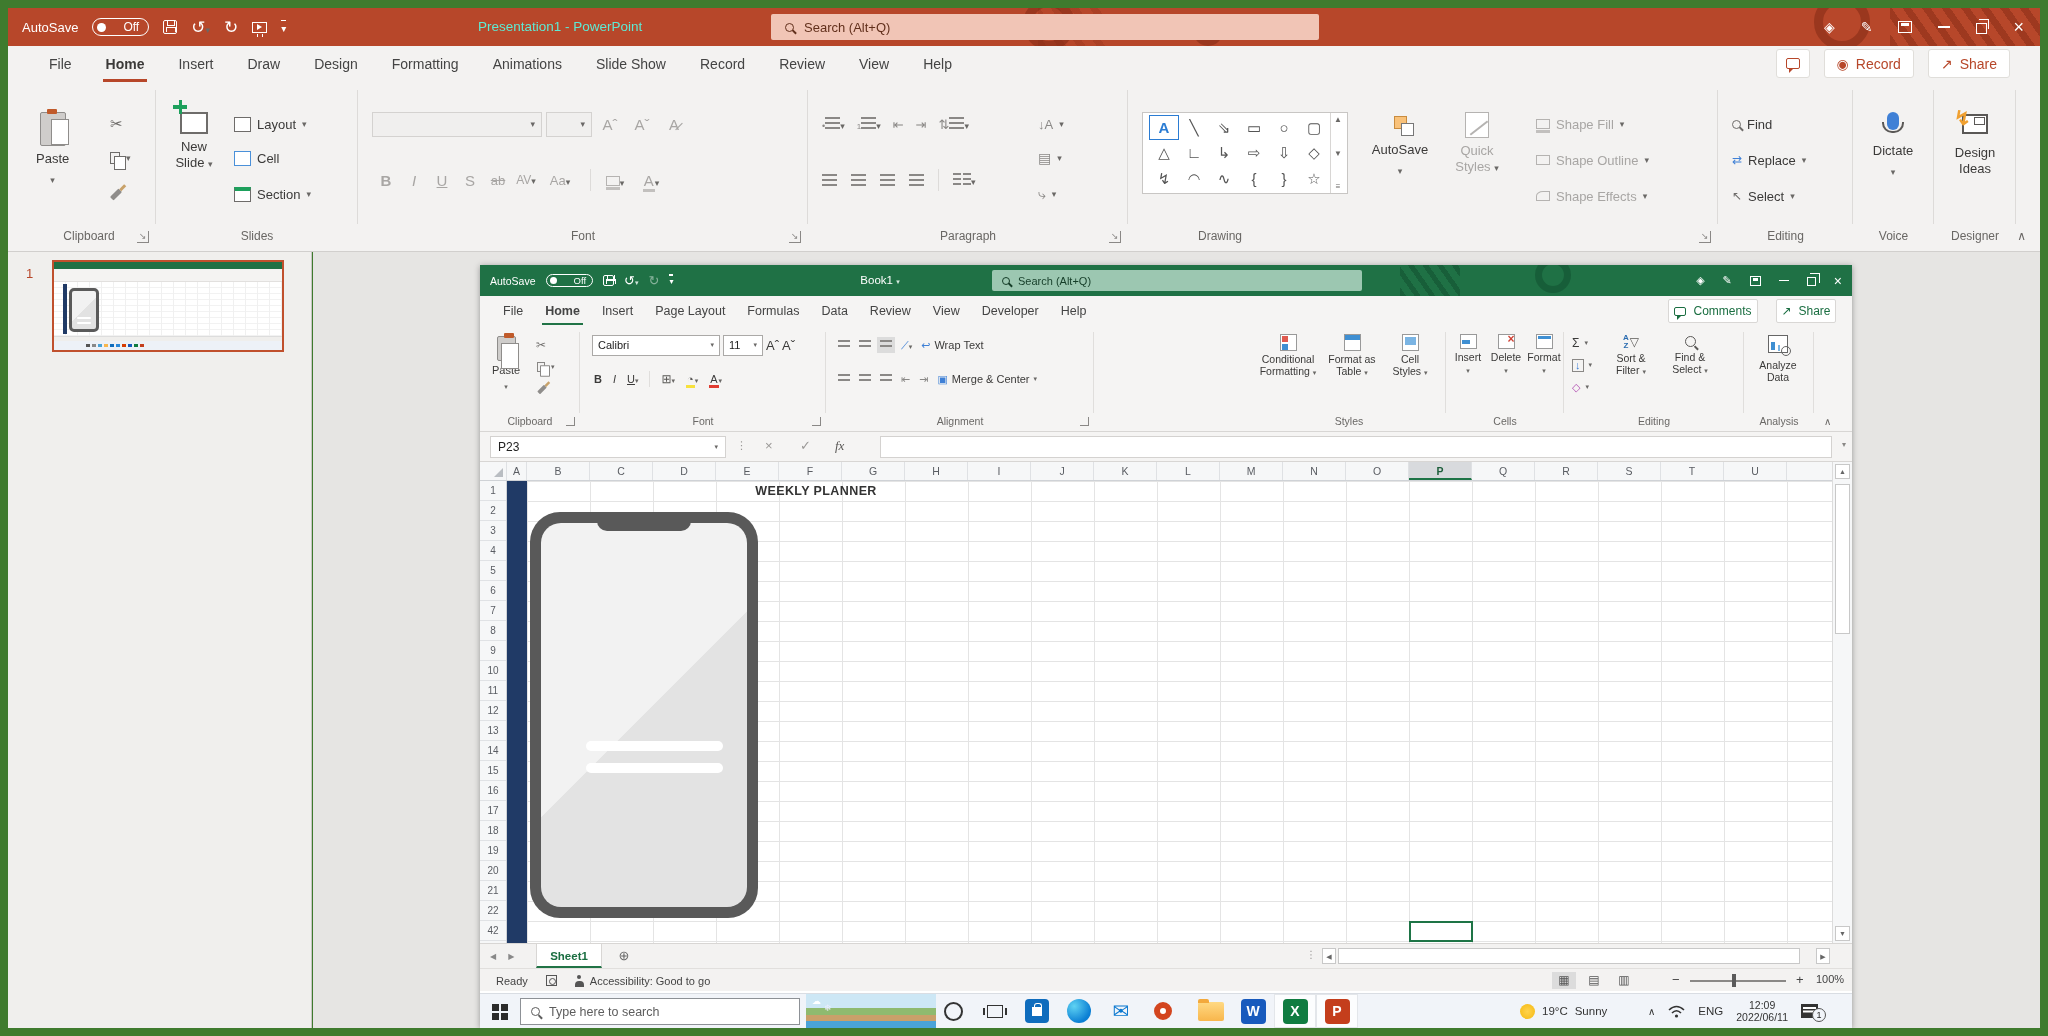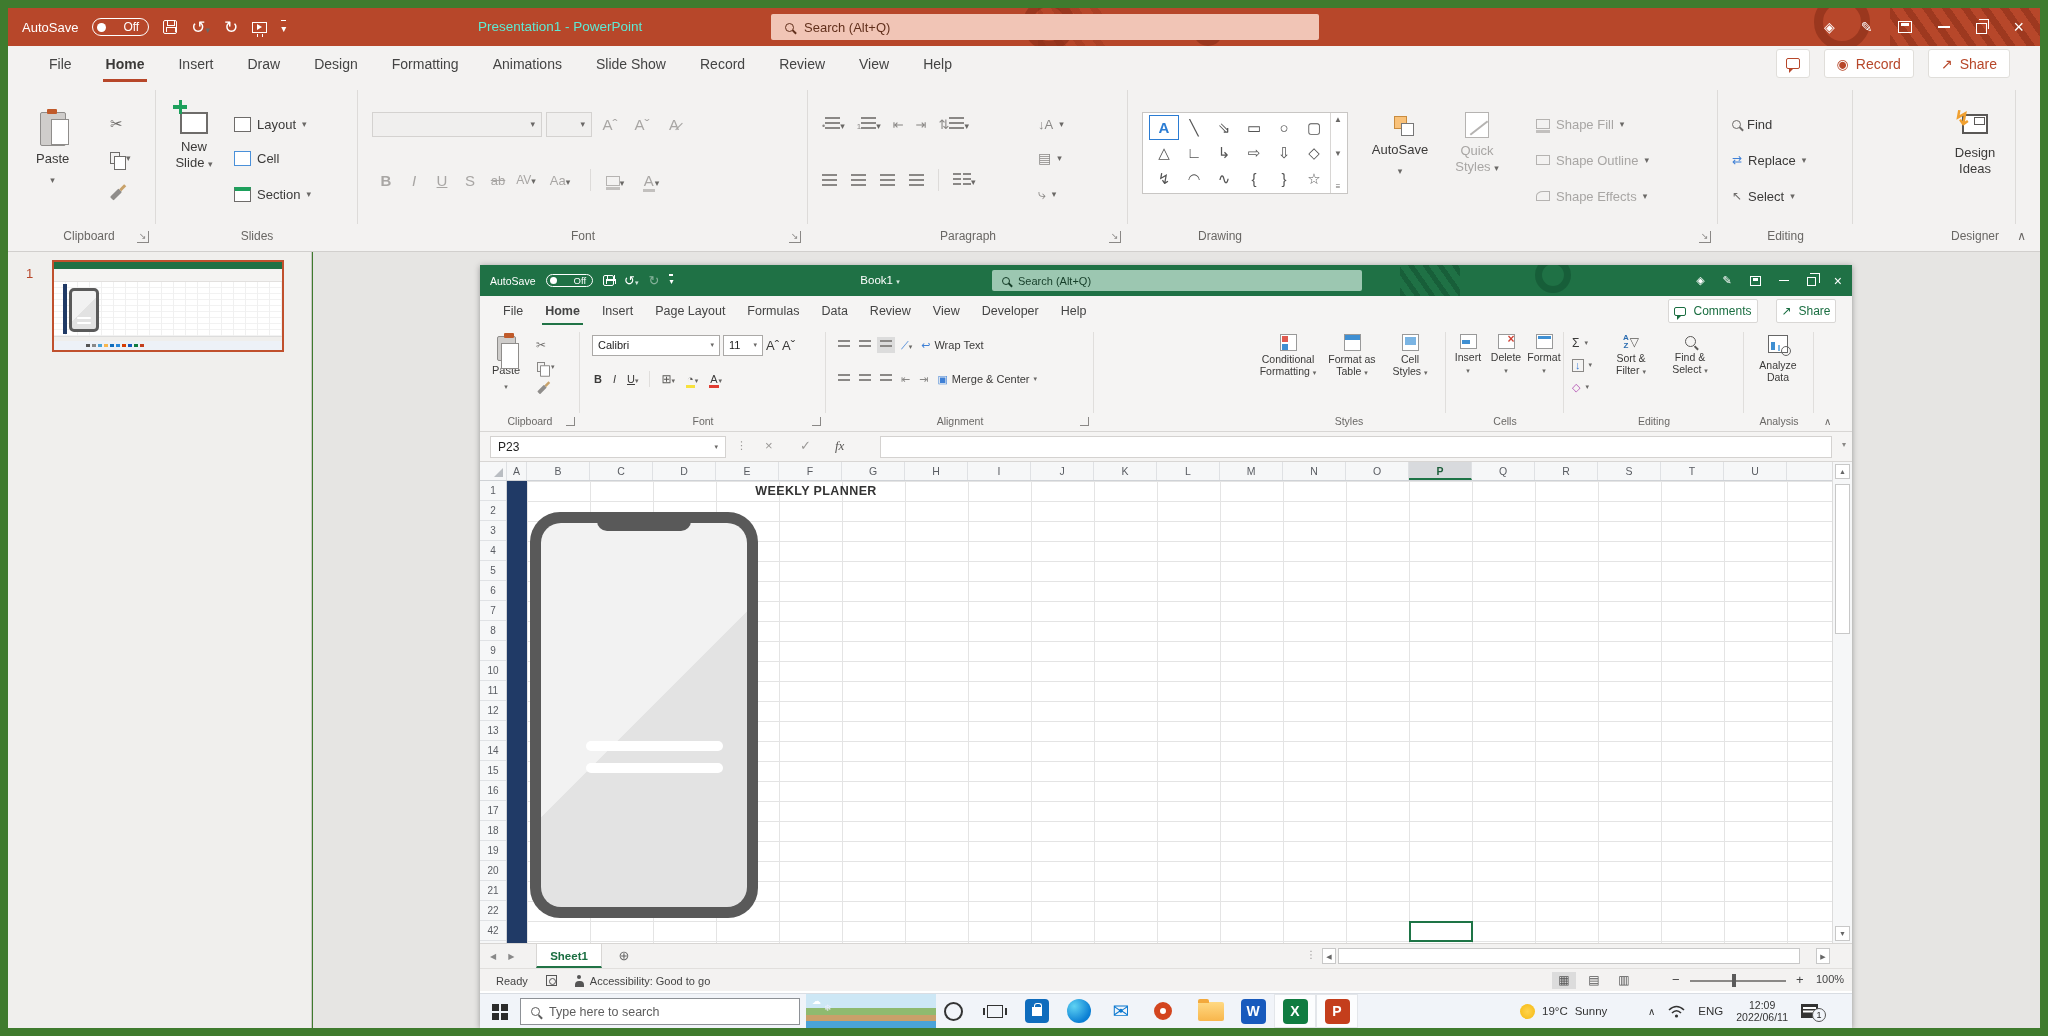--- a/index.html
+++ b/index.html
@@ -431,20 +431,28 @@
           <span class="car"></span>
         </div>
       <div class="srow" style="left:14px;top:102px;">
           <span style="font-size:12px;color:#6e6c6a;">↖</span>
           <span>Select</span>
           <span class="car"></span>
         </div>
       <div class="grp-label">Editing</div>
     </div>
 
+    <div class="grp" style="left:1845px;width:81px;">
+      <div class="bigbtn" style="left:14px;width:52px;">
+        <span class="ic-mic"></span>
+        <span>Dictate</span>
+        <span class="car"></span>
+      </div>
+      <div class="grp-label">Voice</div>
+    </div>
 
     <div class="grp" style="left:1926px;width:82px;">
       <div class="bigbtn" style="left:12px;width:58px;">
         <span class="ic-di" style="margin:2px 0 6px;">
             <span class="zap">↯</span>
           </span>
         <span><span>Design</span><br><span>Ideas</span></span>
       </div>
       <div class="grp-label">Designer</div>
     </div>

